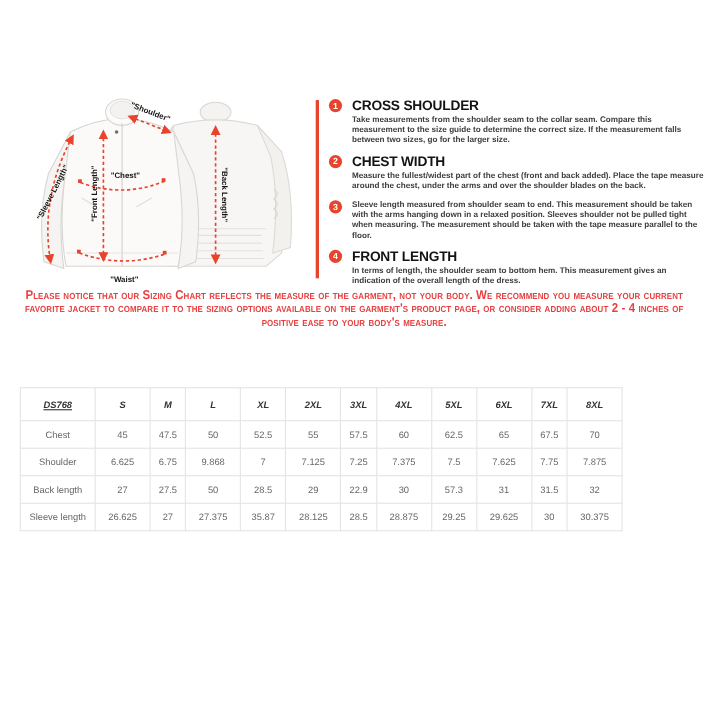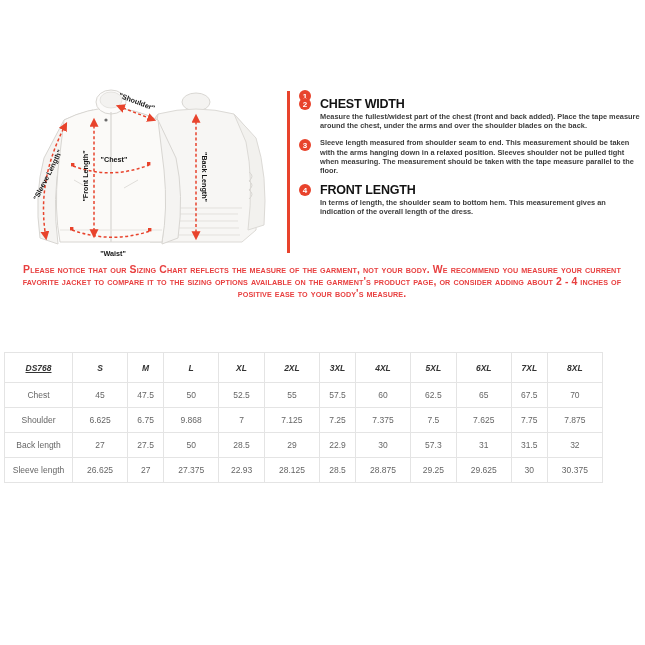--- a/index.html
+++ b/index.html
@@ -21,21 +21,21 @@
   .inst-title { font-size:12.5px; font-weight:bold; color:#131313; letter-spacing:-0.2px; line-height:14px; }
   .inst-body { font-size:7.4px; font-weight:bold; color:#3d3d3d; line-height:9.2px; margin-top:1px; }
 
   
   .notice { position:absolute; top:263px; left:-28px; width:700px;
             transform:scaleX(0.9); transform-origin:50% 0;
             text-align:center; color:#e84040; font-weight:bold;
             font-variant:small-caps; font-size:11.6px; line-height:12.2px; letter-spacing:0.1px; }
 
   
-  .size-table { position:absolute; left:4px; top:352px; width:599px; border-collapse:collapse; }
+  .size-table { position:absolute; left:18px; top:352px; width:548px; border-collapse:collapse; }
   .size-table td, .size-table th { border:1px solid #e4e4e4; text-align:center; vertical-align:middle;
             font-size:8.5px; color:#666; background:#fff; }
   .size-table th { height:30px; font-weight:bold; font-style:italic; color:#333; }
   .size-table td { height:25px; }
   .size-table th:first-child { width:68px; }
   .size-table th.model { text-decoration:underline; }
 </style>
 </head>
 <body>
 
@@ -93,20 +93,22 @@
       <text x="184" y="97" transform="rotate(90 184 97)" text-anchor="middle">"Back Length"</text>
     </g>
   </svg>
 
   <div class="divider"></div>
 
   <div class="instructions">
 
     <div class="inst-item">
       <div class="inst-num">1</div>
+      <div class="inst-title">CROSS SHOULDER</div>
+      <div class="inst-body">Take measurements from the shoulder seam to the collar seam. Compare this measurement to the size guide to determine the correct size. If the measurement falls between two sizes, go for the larger size.</div>
     </div>
 
     <div class="inst-item">
       <div class="inst-num">2</div>
       <div class="inst-title">CHEST WIDTH</div>
       <div class="inst-body">Measure the fullest/widest part of the chest (front and back added). Place the tape measure around the chest, under the arms and over the shoulder blades on the back.</div>
     </div>
 
     <div class="inst-item">
       <div class="inst-num">3</div>
@@ -181,21 +183,21 @@
         <td>57.3</td>
         <td>31</td>
         <td>31.5</td>
         <td>32</td>
       </tr>
       <tr>
         <td>Sleeve length</td>
         <td>26.625</td>
         <td>27</td>
         <td>27.375</td>
-        <td>22.93</td>
+        <td>35.87</td>
         <td>28.125</td>
         <td>28.5</td>
         <td>28.875</td>
         <td>29.25</td>
         <td>29.625</td>
         <td>30</td>
         <td>30.375</td>
       </tr>
     </tbody>
   </table>

